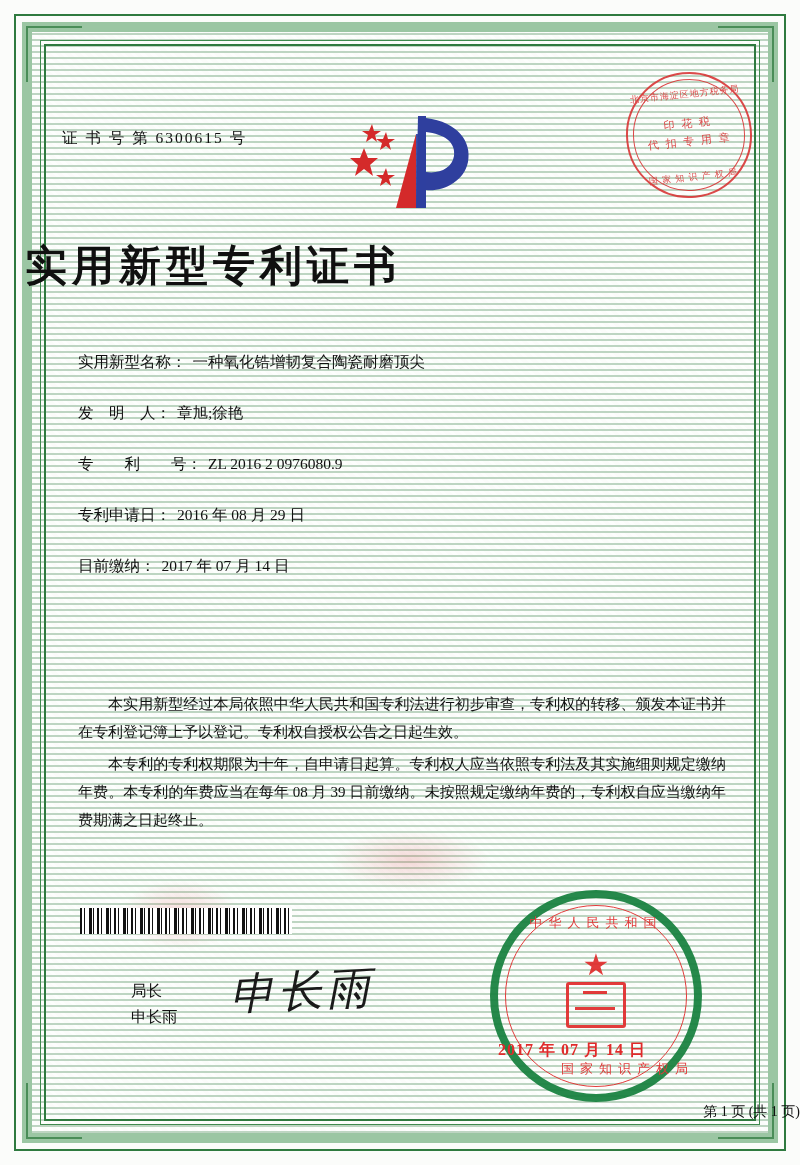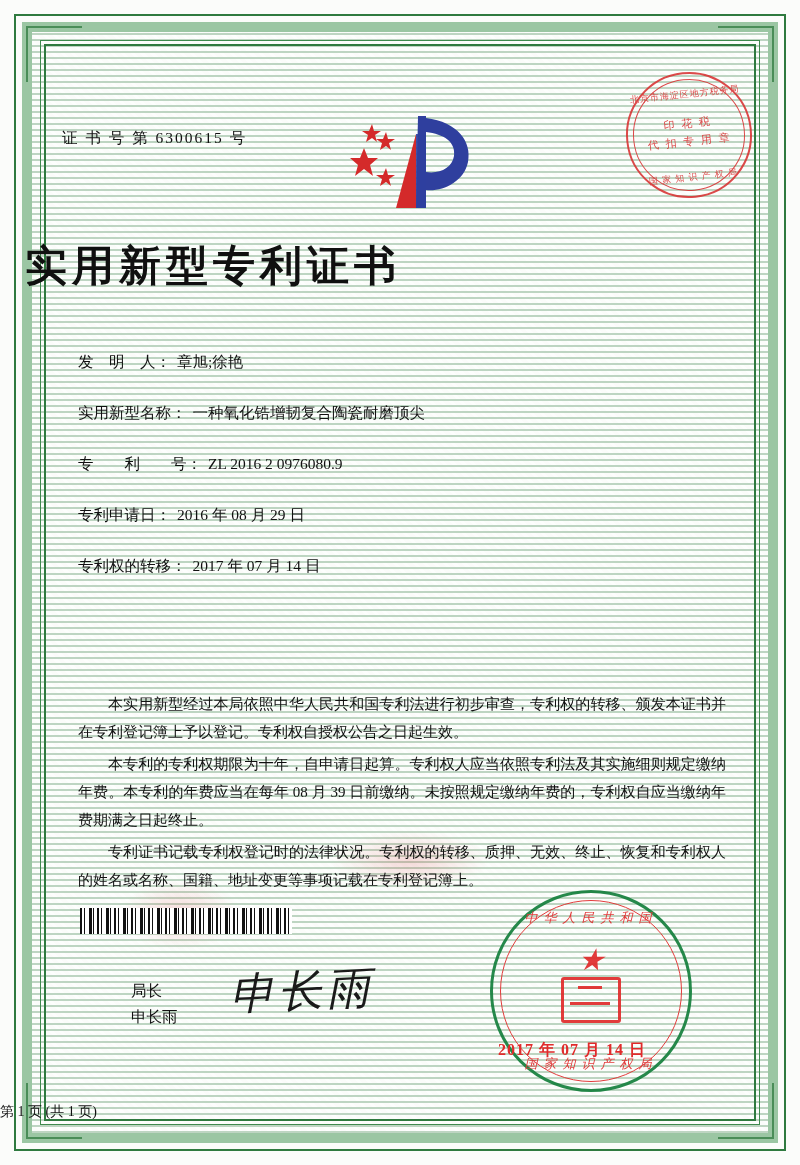--- a/index.html
+++ b/index.html
@@ -200,45 +200,44 @@
     font-style: italic;
     letter-spacing: 4px;
     transform: rotate(-3deg);
   }
 
   
   .seal {
     position: absolute;
     left: 490px; top: 890px;
     width: 196px; height: 196px;
-    border: 3px solid #15803d;
+    border: 8px solid #15803d;
     border-radius: 50%;
     color: #e02b2b;
     opacity: 0.92;
-    font-style: italic;
   }
   .seal .seal-ring {
     position: absolute;
     left: 7px; top: 7px; right: 7px; bottom: 7px;
     border: 1px solid #e02b2b;
     border-radius: 50%;
   }
   .seal .seal-text {
     position: absolute;
     left: 0; top: 16px;
     width: 100%;
     text-align: center;
     font-size: 13px;
     letter-spacing: 6px;
   }
   .seal .seal-text-bottom {
     position: absolute;
     left: 0; bottom: 16px;
     width: 100%;
-    text-align: center;
+    text-align: right;
     font-size: 13px;
     letter-spacing: 6px;
   }
   .seal .star {
     position: absolute;
     left: 50%; top: 52px;
     transform: translateX(-50%);
     font-size: 30px;
     line-height: 30px;
   }
@@ -271,21 +270,21 @@
     font-size: 16px;
     color: #e02b2b;
     letter-spacing: 1px;
     font-weight: bold;
   }
 
   .page-no {
     position: absolute;
     left: 0; bottom: 44px;
     width: 800px;
-    text-align: left;
+    text-align: right;
     font-size: 14px;
     color: #111;
   }
 
   
   .smudge {
     position: absolute;
     background: radial-gradient(ellipse at center, rgba(210,70,70,0.20), rgba(210,70,70,0) 70%);
     pointer-events: none;
   }
@@ -327,40 +326,39 @@
     <div class="arc-top">北京市海淀区地方税务局</div>
     <div class="mid1">印 花 税</div>
     <div class="mid2">代 扣 专 用 章</div>
     <div class="arc-bottom">国 家 知 识 产 权 局</div>
   </div>
 
   <div class="title">实用新型专利证书</div>
 
   <div class="fields">
     <div class="field">
+      <span class="lbl">实用新型名称：</span><span class="val">一种氧化锆增韧复合陶瓷耐磨顶尖</span>
+    </div>
+    <div class="field">
       <span class="lbl">发　明　人：</span><span class="val">章旭;徐艳</span>
     </div>
     <div class="field">
-      <span class="lbl">实用新型名称：</span><span class="val">一种氧化锆增韧复合陶瓷耐磨顶尖</span>
-    </div>
-    <div class="field">
       <span class="lbl">专　　利　　号：</span><span class="val">ZL 2016 2 0976080.9</span>
     </div>
     <div class="field">
       <span class="lbl">专利申请日：</span><span class="val">2016 年 08 月 29 日</span>
     </div>
     <div class="field">
-      <span class="lbl">专利权的转移：</span><span class="val">2017 年 07 月 14 日</span>
+      <span class="lbl">日前缴纳：</span><span class="val">2017 年 07 月 14 日</span>
     </div>
   </div>
 
   <div class="body-text">
     <p>本实用新型经过本局依照中华人民共和国专利法进行初步审查，专利权的转移、颁发本证书并在专利登记簿上予以登记。专利权自授权公告之日起生效。</p>
     <p>本专利的专利权期限为十年，自申请日起算。专利权人应当依照专利法及其实施细则规定缴纳年费。本专利的年费应当在每年 08 月 39 日前缴纳。未按照规定缴纳年费的，专利权自应当缴纳年费期满之日起终止。</p>
-    <p>专利证书记载专利权登记时的法律状况。专利权的转移、质押、无效、终止、恢复和专利权人的姓名或名称、国籍、地址变更等事项记载在专利登记簿上。</p>
   </div>
 
   <div class="barcode"></div>
 
   <div class="signer">
     <div>局长</div>
     <div>申长雨</div>
   </div>
   <div class="signature">申长雨</div>
 

